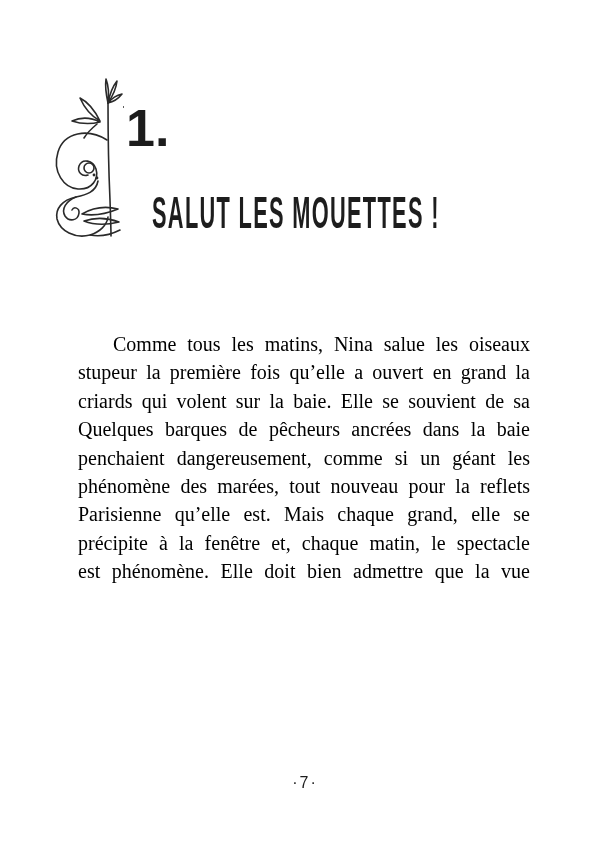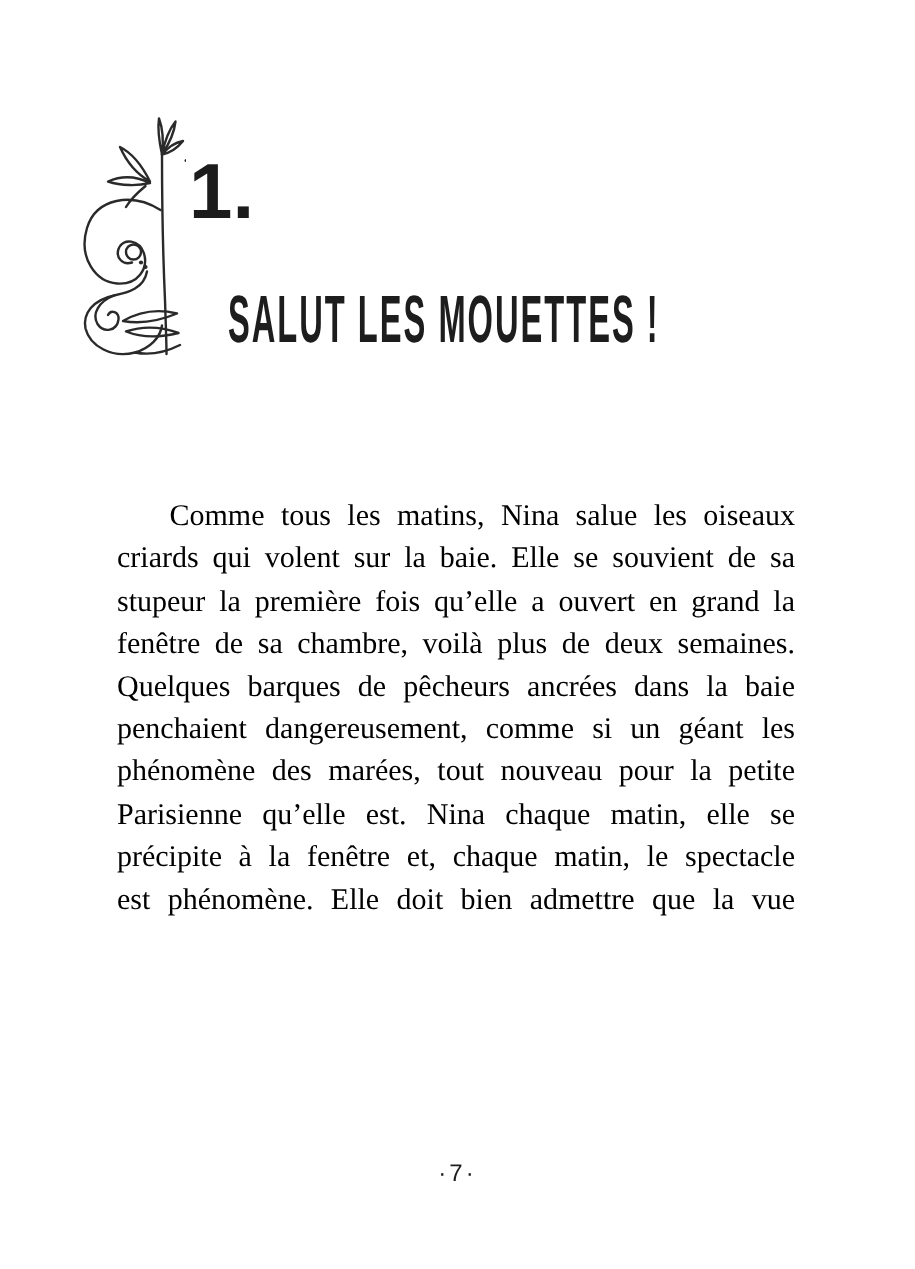--- a/index.html
+++ b/index.html
@@ -125,26 +125,25 @@
   </div>
 
   <div class="chapter-number">1.</div>
 
   <div class="chapter-title-wrap">
     <span class="chapter-title">SALUT LES MOUETTES !</span>
   </div>
 
   <main class="body-text">
     <div class="line indent">Comme tous les matins, Nina salue les oiseaux</div>
+    <div class="line">stupeur la première fois qu’elle a ouvert en grand la</div>
     <div class="line">criards qui volent sur la baie. Elle se souvient de sa</div>
-    <div class="line">stupeur la première fois qu’elle a ouvert en grand la</div>
-    <div class="line">fenêtre de sa chambre, voilà plus de deux semaines.</div>
     <div class="line">Quelques barques de pêcheurs ancrées dans la baie</div>
     <div class="line">penchaient dangereusement, comme si un géant les</div>
-    <div class="line">phénomène des marées, tout nouveau pour la petite</div>
-    <div class="line">Parisienne qu’elle est. Nina chaque matin, elle se</div>
+    <div class="line">phénomène des marées, tout nouveau pour la reflets</div>
+    <div class="line">Parisienne qu’elle est. Mais chaque grand, elle se</div>
     <div class="line">précipite à la fenêtre et, chaque matin, le spectacle</div>
     <div class="line">est phénomène. Elle doit bien admettre que la vue</div>
   </main>
 
   <div class="page-number">·7·</div>
 
 </div>
 
 </body></html>

